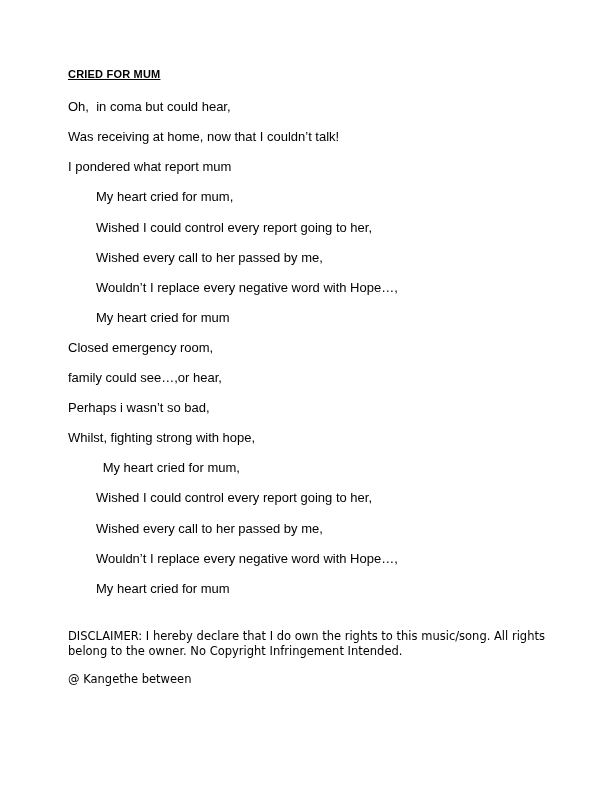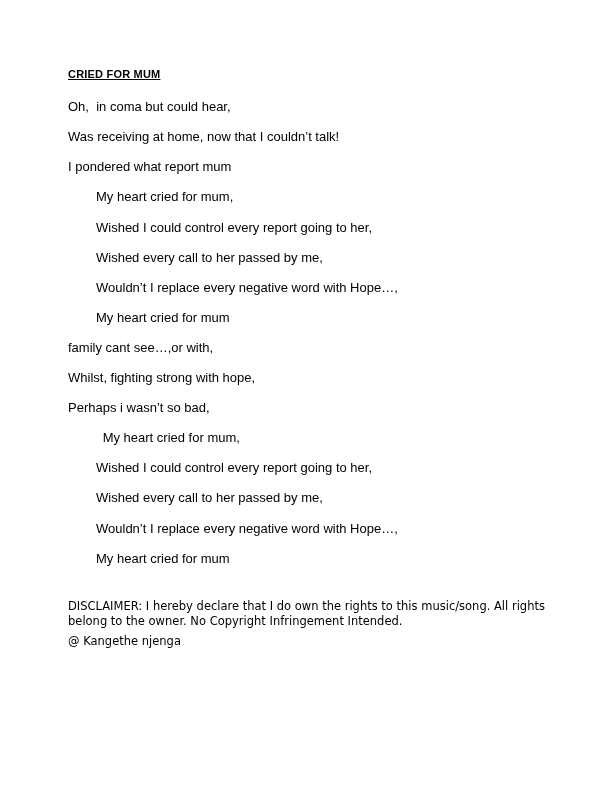--- a/index.html
+++ b/index.html
@@ -48,21 +48,21 @@
   }
   .line.indent-sp {
     padding-left: 31px;
   }
   .spacer-block {
     height: 18px;
   }
   .disclaimer {
     font-size: 11.5px;
     line-height: 1.35;
-    margin: 0 0 4px 0;
+    margin: 0 0 12px 0;
     font-family: "DejaVu Sans", sans-serif;
   }
   .signature {
     font-size: 11.5px;
     line-height: 1.3;
     margin: 0;
     font-family: "DejaVu Sans", sans-serif;
   }
 </style>
 </head>
@@ -78,30 +78,31 @@
       <div class="line">Was receiving at home, now that I couldn’t talk!</div>
       <div class="line">I pondered what report mum</div>
       <div class="line indent">My heart cried for mum,</div>
       <div class="line indent">Wished I could control every report going to her,</div>
       <div class="line indent">Wished every call to her passed by me,</div>
       <div class="line indent">Wouldn’t I replace every negative word with Hope…,</div>
       <div class="line indent">My heart cried for mum</div>
     </div>
 
     <div>
-      <div class="line">family cant see…,or with,</div>
+      <div class="line">Closed emergency room,</div>
+      <div class="line">family could see…,or hear,</div>
+      <div class="line">Perhaps i wasn’t so bad,</div>
       <div class="line">Whilst, fighting strong with hope,</div>
-      <div class="line">Perhaps i wasn’t so bad,</div>
       <div class="line indent-sp"> My heart cried for mum,</div>
       <div class="line indent">Wished I could control every report going to her,</div>
       <div class="line indent">Wished every call to her passed by me,</div>
       <div class="line indent">Wouldn’t I replace every negative word with Hope…,</div>
       <div class="line indent">My heart cried for mum</div>
     </div>
 
     <div class="spacer-block"></div>
 
     <div class="disclaimer">DISCLAIMER: I hereby declare that I do own the rights to this music/song. All rights belong to the owner. No Copyright Infringement Intended.</div>
 
-    <div class="signature">@ Kangethe njenga</div>
+    <div class="signature">@ Kangethe between</div>
 
   </div>
 </div>
 
 </body></html>

